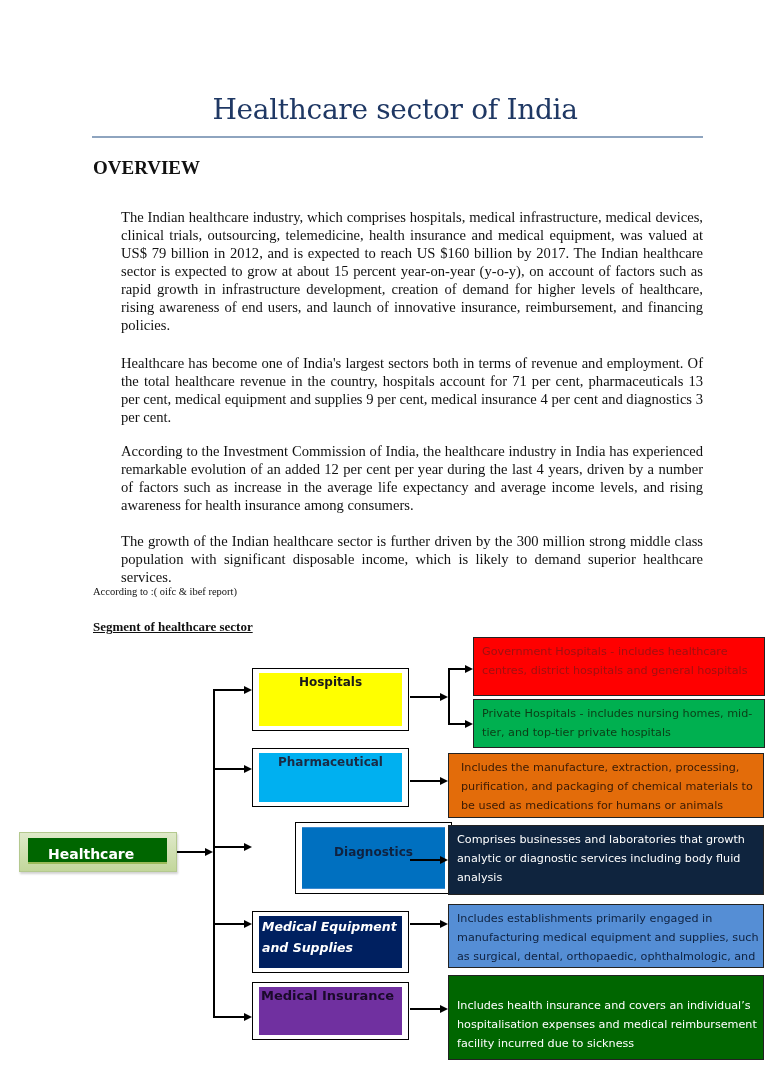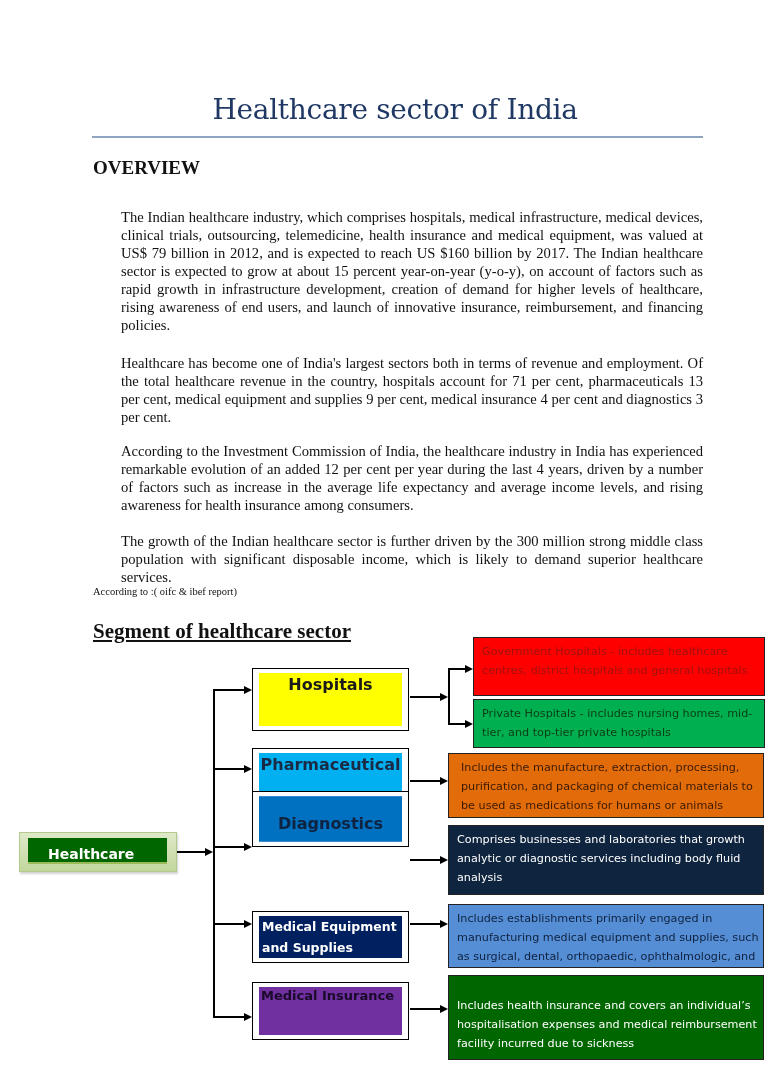--- a/index.html
+++ b/index.html
@@ -14,29 +14,29 @@
     .overview-head { position: absolute; left: 93px; top: 157px; font-size: 19px; font-weight: bold; }
     .para {
       position: absolute; left: 105px; width: 582px; font-size: 14.6px; line-height: 18px;
       text-align: justify; margin: 16px;
     }
     .p1 { top: 192px; }
     .p2 { top: 338px; }
     .p3 { top: 426px; }
     .p4 { top: 516px; }
     .source-note { position: absolute; left: 93px; top: 586px; font-size: 10.5px; }
-    .segment-head { position: absolute; left: 93px; top: 619px; font-size: 21px; font-weight: bold; text-decoration: underline; }
+    .segment-head { position: absolute; left: 93px; top: 619px; font-size: 13px; font-weight: bold; text-decoration: underline; }
 
     .line { position: absolute; background: #000; }
     .arrow { position: absolute; width: 0; height: 0; border-top: 4px solid transparent; border-bottom: 4px solid transparent; border-left: 8px solid #000; }
 
     .seg-box { position: absolute; left: 252px; width: 157px; border: 1.5px solid #000; background: #fff; box-sizing: border-box; }
     .seg-inner {
       position: absolute; left: 6px; right: 6px; top: 4px; bottom: 4px;
-      font-family: "DejaVu Sans", sans-serif; font-weight: bold; font-size: 16px; color: #1a1a1a;
+      font-family: "DejaVu Sans", sans-serif; font-weight: bold; font-size: 12px; color: #1a1a1a;
     }
     .seg-inner span { display: block; }
 
     .desc-box {
       position: absolute; left: 448px; width: 316px; border: 1px solid #222; box-sizing: border-box;
       font-family: "DejaVu Sans", sans-serif; font-size: 11.2px; line-height: 19px; padding: 4px 0 0 8px; overflow: hidden;
     }
 
     .root-outer {
       position: absolute; left: 19px; top: 832px; width: 158px; height: 40px; box-sizing: border-box;
@@ -87,26 +87,26 @@
   <div class="seg-box" style="top:668px; height:63px;">
     <div class="seg-inner" style="text-align: center; padding-top: 2px; background: rgb(255, 255, 0); color: rgb(26, 26, 26);">
       <span>Hospitals</span>
     </div>
   </div>
   <div class="seg-box" style="top:748px; height:59px;padding-left:36px;">
     <div class="seg-inner" style="text-align: center; padding-top: 2px; background: rgb(0, 176, 240); color: rgb(26, 42, 68);">
       <span>Pharmaceutical</span>
     </div>
   </div>
-  <div class="seg-box" style="top:791px; height:56px;">
+  <div class="seg-box" style="top:822px; height:72px;margin-left:43px;">
     <div class="seg-inner" style="text-align: center; padding-top: 17px; border-top: 1px solid rgb(59, 138, 208); border-bottom: 1px solid rgb(59, 138, 208); background: rgb(0, 112, 192); color: rgb(15, 34, 64);">
       <span>Diagnostics</span>
     </div>
   </div>
-  <div class="seg-box" style="top:911px; height:52px;">
+  <div class="seg-box" style="top:911px; height:62px;font-style:italic;">
     <div class="seg-inner" style="padding-left: 3px; font-size: 12.5px; line-height: 21px; background: rgb(0, 32, 96); color: rgb(255, 255, 255);">
       <span>Medical Equipment</span>
       <span>and Supplies</span>
     </div>
   </div>
   <div class="seg-box" style="top:982px; height:58px;">
     <div class="seg-inner" style="padding-left: 2px; padding-top: 1px; font-size: 13px; background: rgb(112, 48, 160); color: rgb(26, 10, 42);">
       <span>Medical Insurance</span>
     </div>
   </div>

